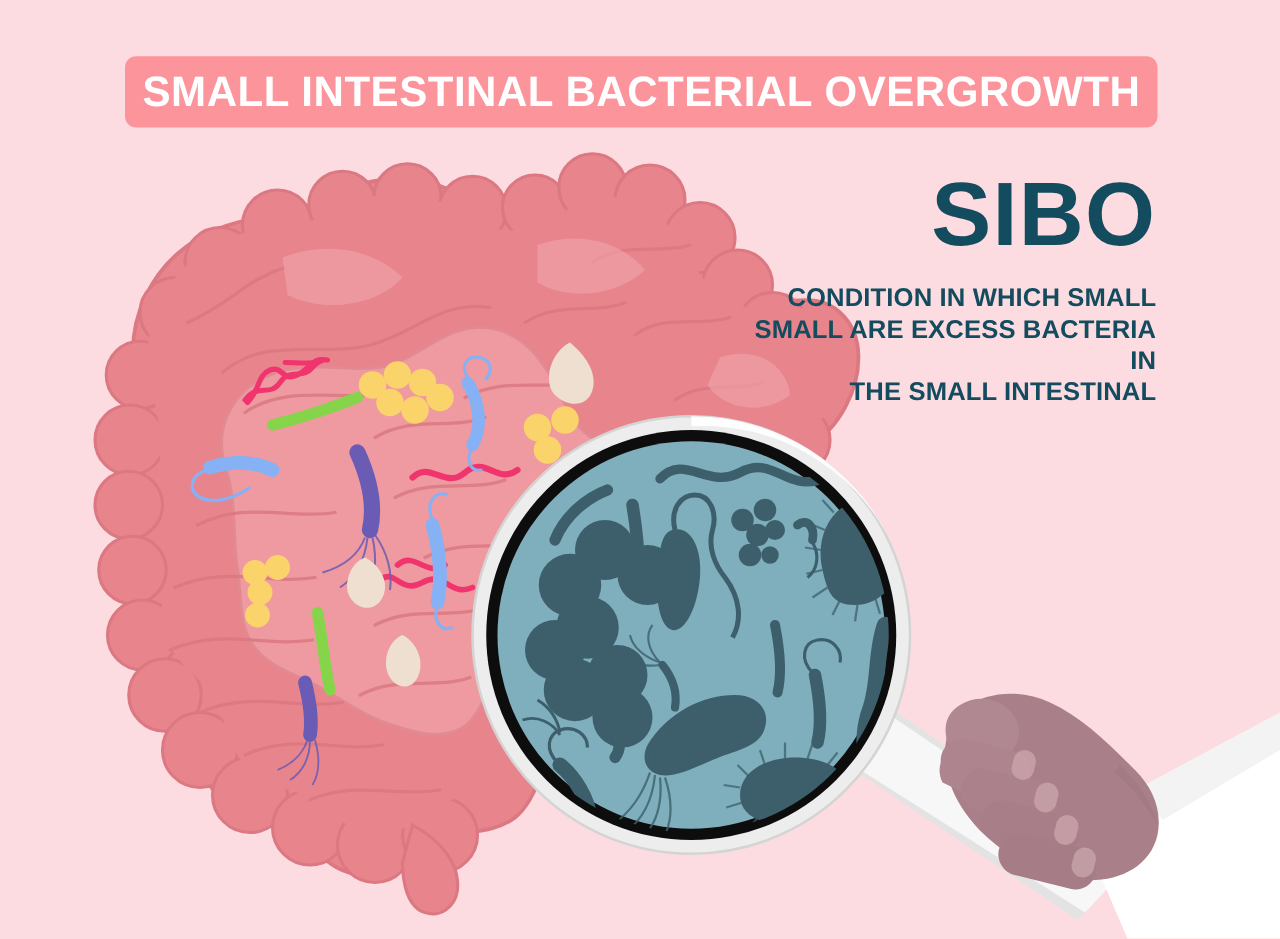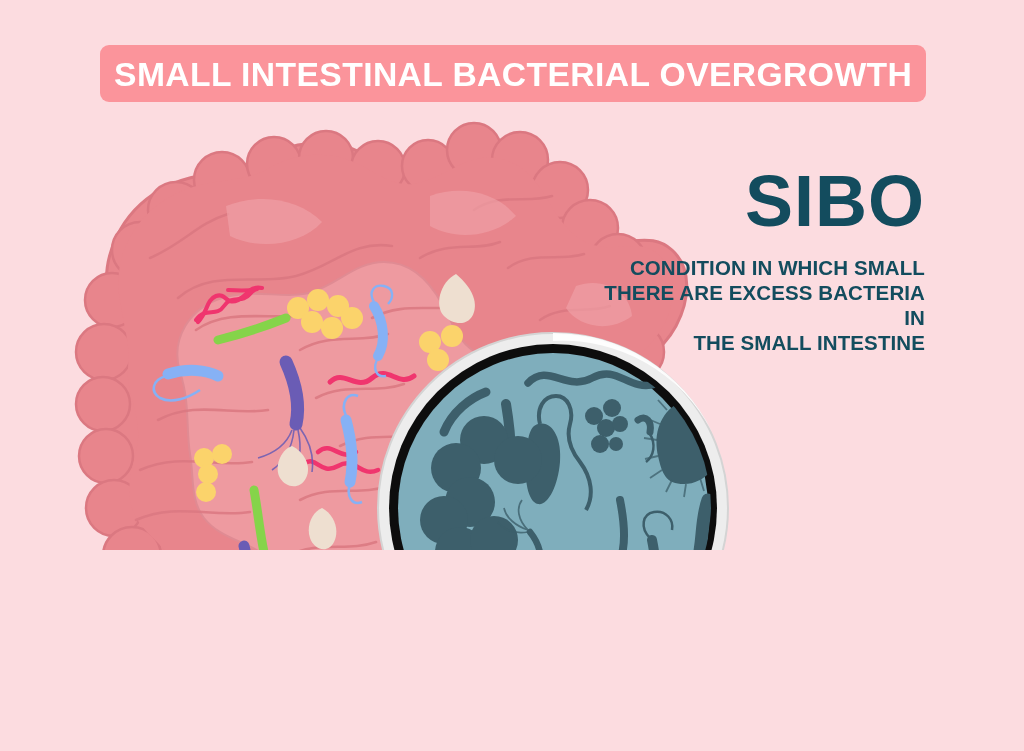--- a/index.html
+++ b/index.html
@@ -5,21 +5,21 @@
 <style>
   * { margin:0; padding:0; box-sizing:border-box; }
   html,body { width:1024px; height:751px; overflow:hidden; }
   body {
     font-family:"Liberation Sans", sans-serif;
     background:#FCDCE0;
     position:relative;
   }
   #stage {
     position:absolute; left:0; top:0;
-    width:1024px; height:550px;
+    width:1024px; height:751px;
     background:#FCDCE0;
     overflow:hidden;
   }
   
   #title-banner {
     position:absolute;
     left:100px; top:45px;
     width:826px; height:57px;
     background:#FB949B;
     border-radius:9px;
@@ -31,21 +31,21 @@
     font-weight:bold;
     letter-spacing:0.4px;
     text-align:center;
     line-height:1;
     white-space:nowrap;
     transform:scaleX(0.99);
   }
   
   #sibo-block {
     position:absolute;
-    right:99px; top:166px;
+    right:99px; top:137px;
     width:340px;
     text-align:right;
   }
   #sibo-heading {
     color:#134C5E;
     font-size:72px;
     font-weight:bold;
     line-height:0.98;
     letter-spacing:1px;
   }
@@ -450,18 +450,18 @@
   </svg>
 
   <div id="title-banner">
     <div id="title-text">SMALL INTESTINAL BACTERIAL OVERGROWTH</div>
   </div>
 
   <div id="sibo-block">
     <div id="sibo-heading">SIBO</div>
     <div id="sibo-desc">
       <div>CONDITION IN WHICH SMALL</div>
-      <div>THERE ARE EXCESS BACTERIA IN</div>
-      <div>THE SMALL INTESTINE</div>
+      <div>SMALL ARE EXCESS BACTERIA IN</div>
+      <div>THE SMALL INTESTINAL</div>
     </div>
   </div>
 
 </div>
 
 </body></html>

